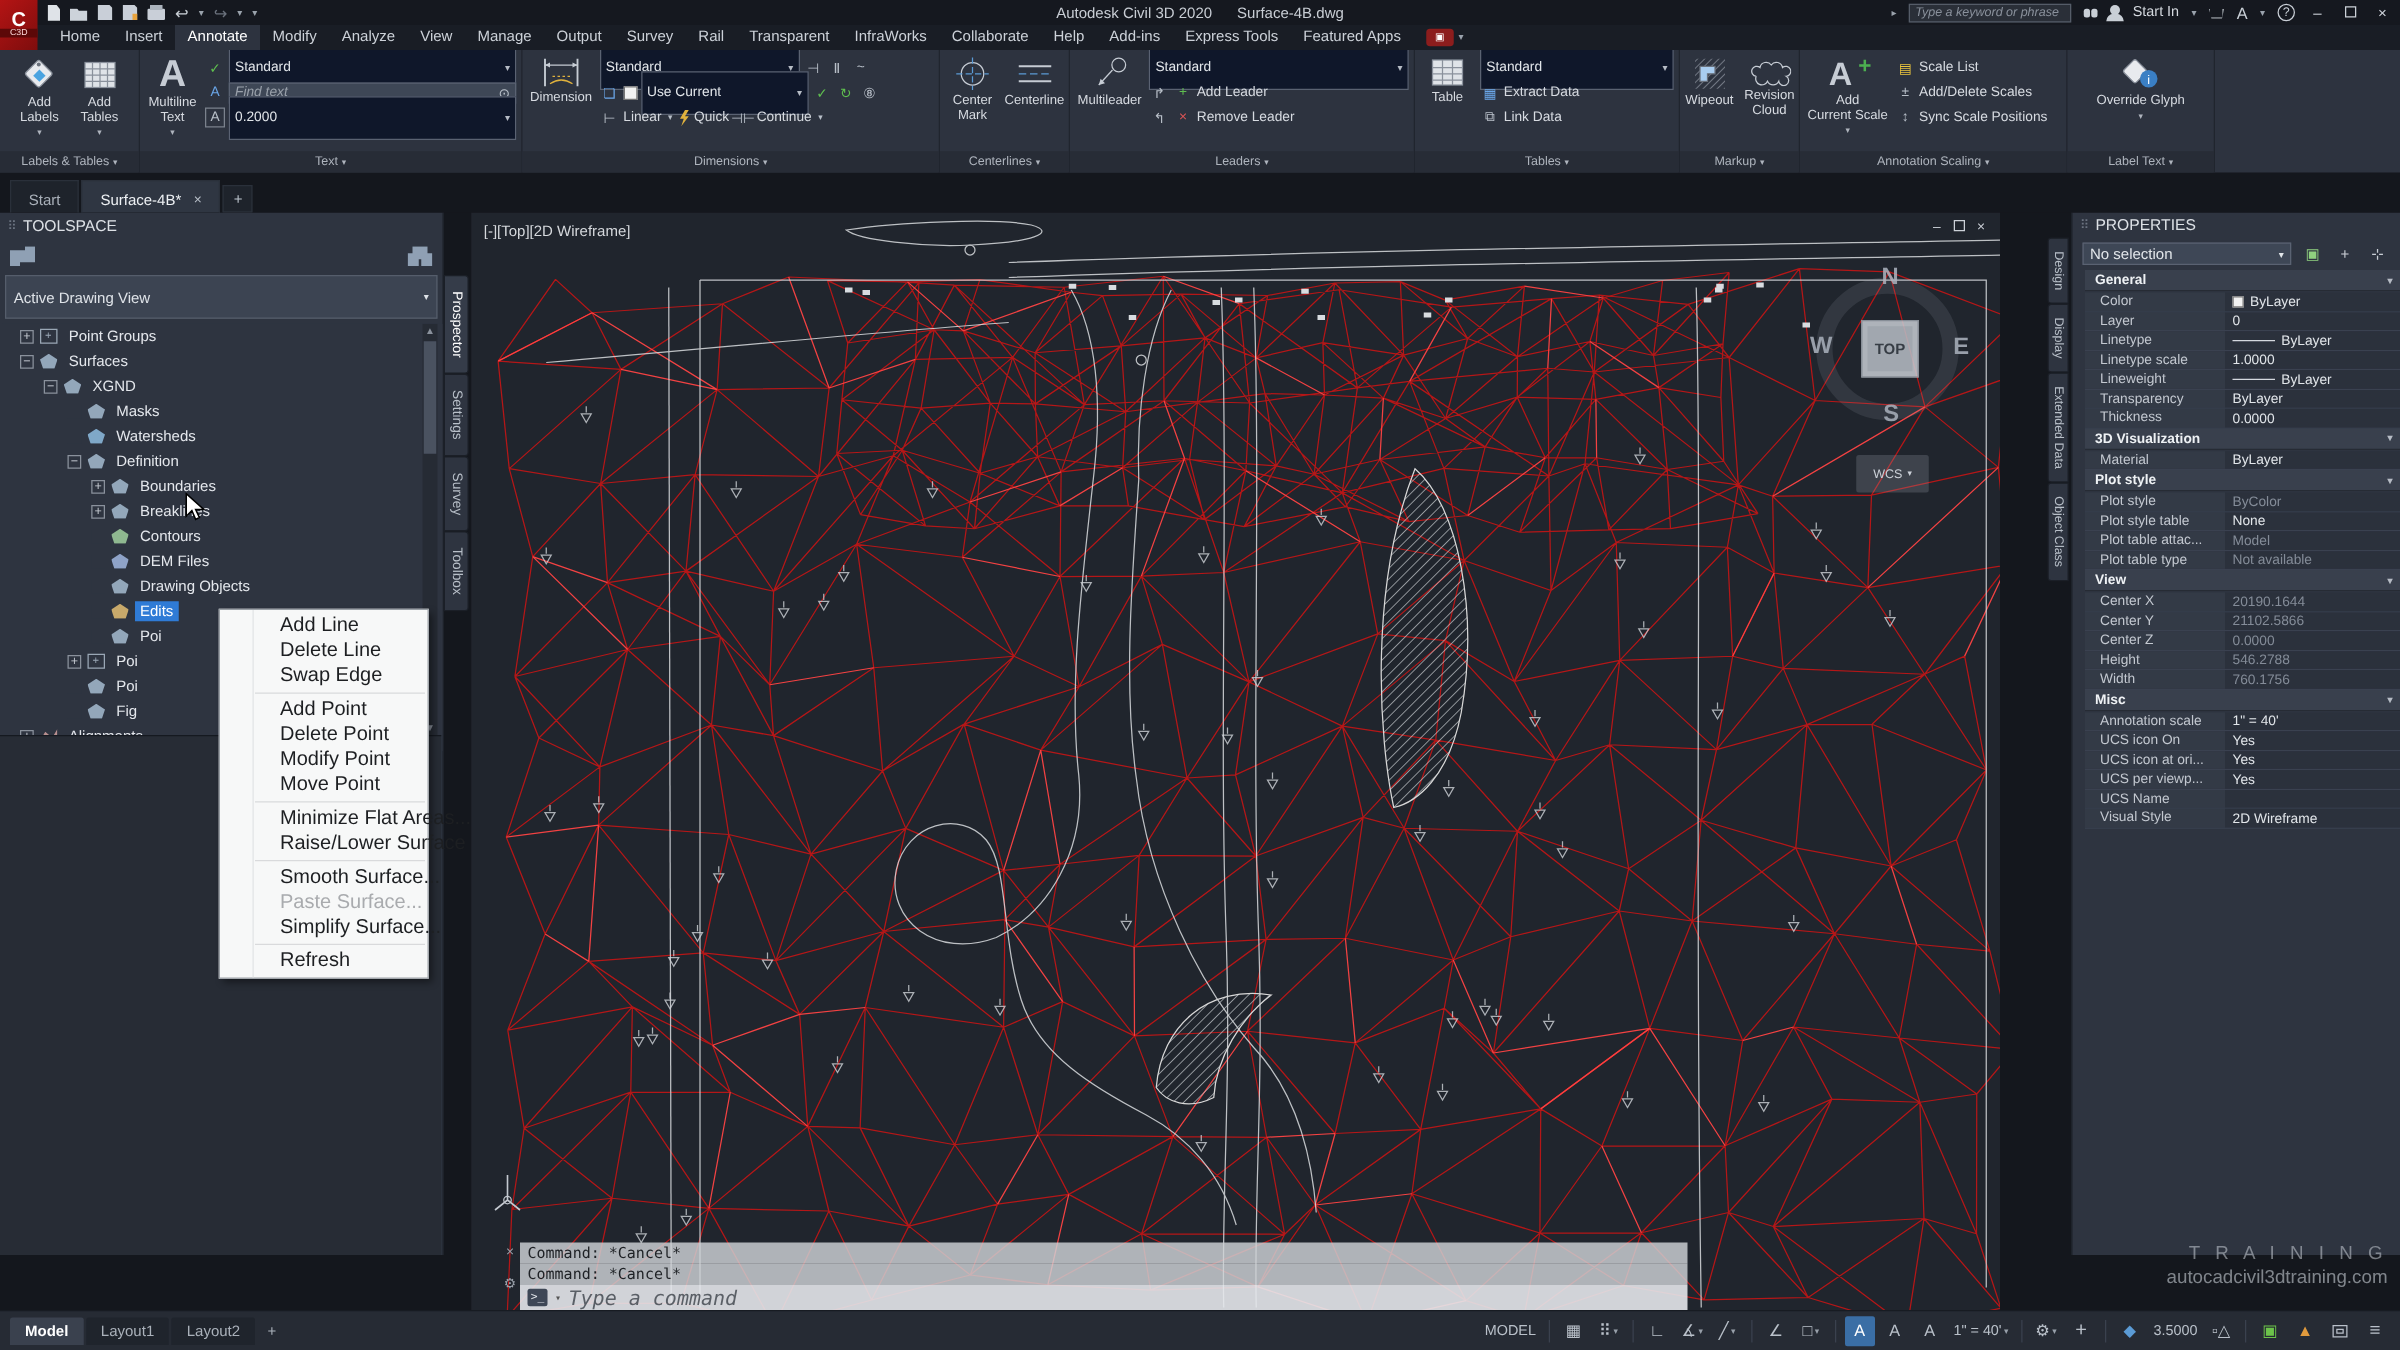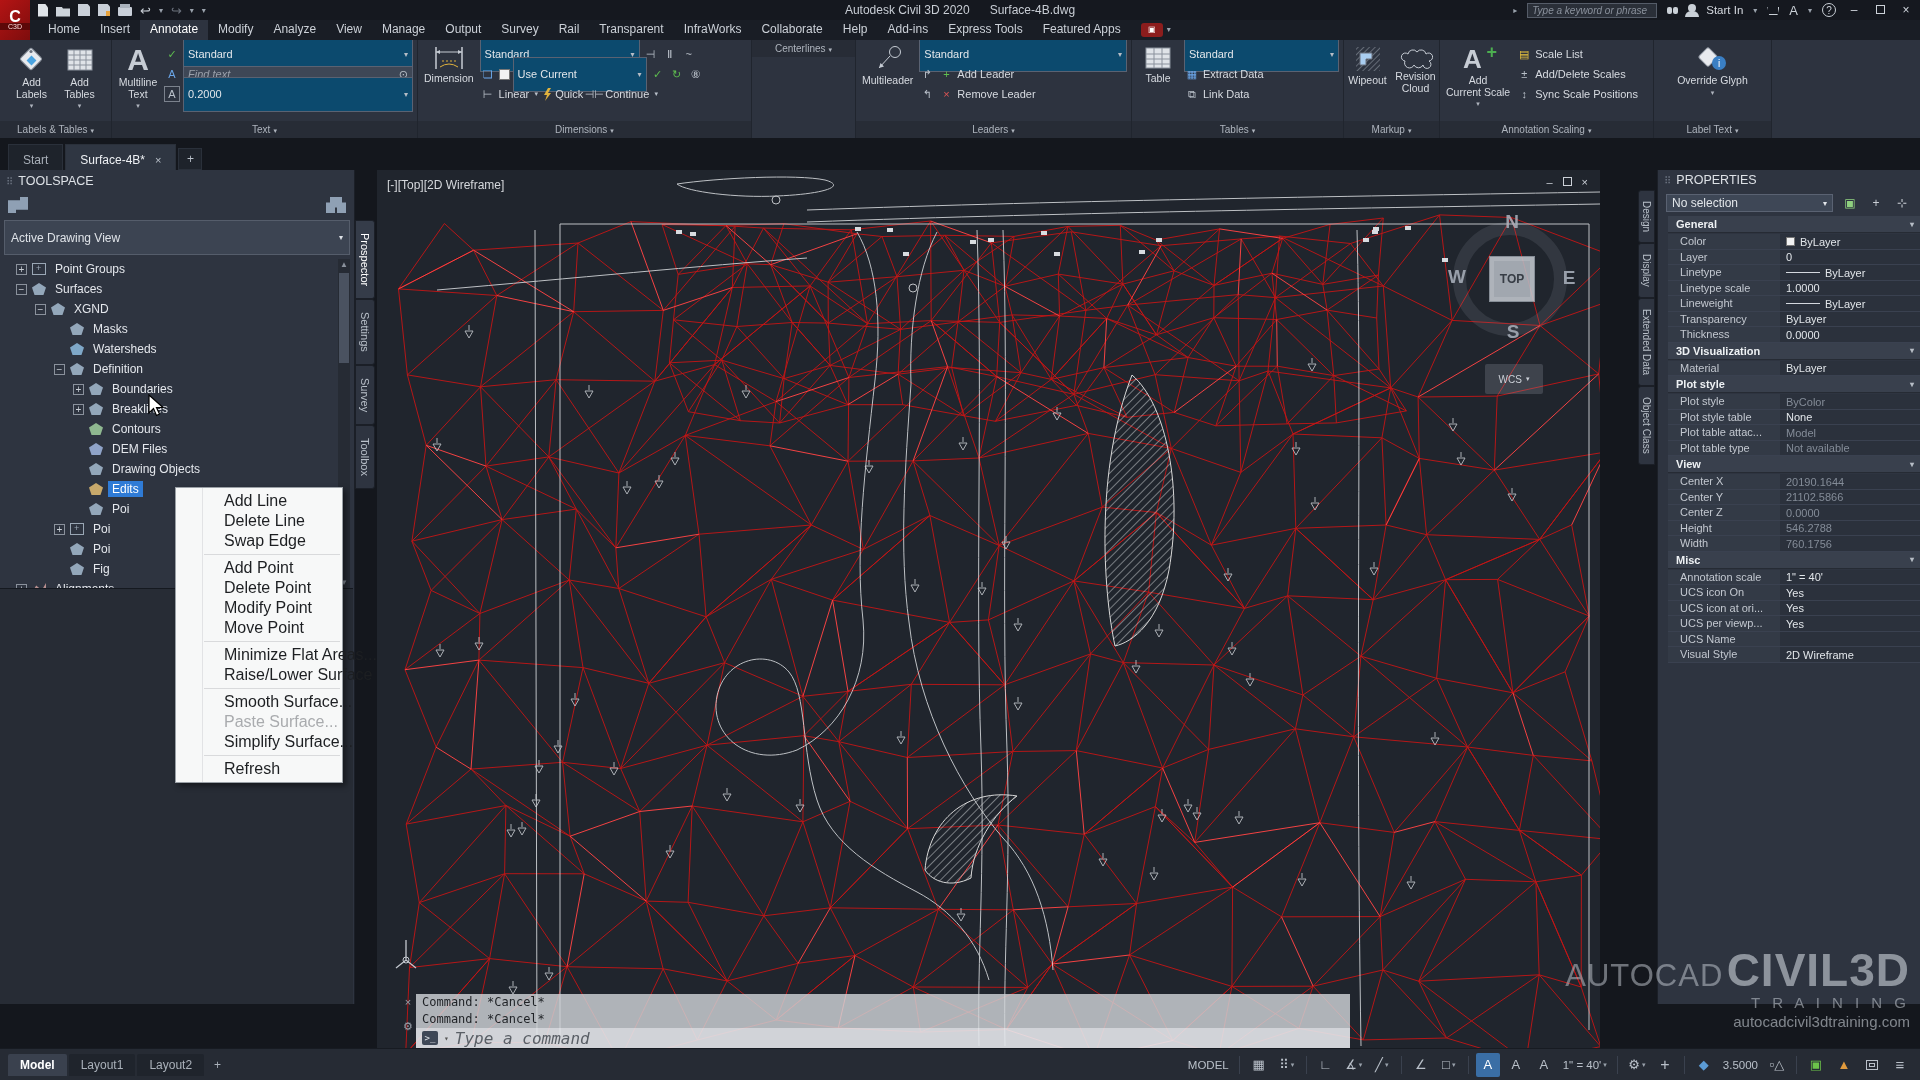--- a/index.html
+++ b/index.html
@@ -43,21 +43,21 @@
   .rpanel { height:98px; border-right:1px solid #20252e; display:flex; flex-direction:column; flex:none;}
   .rbody { flex:1; display:flex; padding:3px 4px 0 4px; gap:4px; }
   .rfoot { height:17px; text-align:center; font-size:10px; color:#aeb4bd; background:#272c36; line-height:17px; cursor:pointer; white-space:nowrap; overflow:hidden;}
   .rfoot .dd { font-size:7px; margin-left:3px; }
   .bigbtn { display:flex; flex-direction:column; align-items:center; justify-content:flex-start; gap:2px; padding:2px 2px; cursor:pointer; border-radius:2px; min-width:44px;}
   .bigbtn .blabel { font-size:10.5px; color:#d7dbe1; text-align:center; line-height:11.5px; white-space:pre-line;}
   .bigbtn .dd { font-size:7px; color:#aeb4bd; }
   .bigA { font-size:30px; color:#c6ccd4; line-height:30px; font-weight:bold;}
   .rcol { display:flex; flex-direction:column; gap:2px; justify-content:flex-start; padding-top:2px;}
   .rrow { display:flex; align-items:center; gap:3px; height:18px;}
-  .rdrop { background:#0c4a6e; border:1px solid #5a6272; height:35px; display:flex; align-items:center; padding:0 4px; color:#e2e6ea; font-size:11px; flex:1; cursor:pointer;}
+  .rdrop { background:#0f172a; border:1px solid #5a6272; height:35px; display:flex; align-items:center; padding:0 4px; color:#e2e6ea; font-size:11px; flex:1; cursor:pointer;}
   .rdrop .dd { margin-left:auto; font-size:8px; color:#b6bcc5;}
   .rfield { background:#3e4756; border:1px solid #5a6272; height:17px; display:flex; align-items:center; padding:0 4px; color:#9aa1ab; font-style:italic; font-size:11px; flex:1;}
   .micon { width:16px; height:16px; flex:none; display:flex; align-items:center; justify-content:center; font-size:11px; color:#b9c0c9; cursor:pointer;}
   .micon.green { color:#5fbf4f; } .micon.red { color:#e05555; } .micon.blue { color:#6aa6e8; } .micon.yellow { color:#e8c33d; }
   .rsmalllabel { font-size:11px; color:#d7dbe1; white-space:nowrap; cursor:pointer;}
   svg.ricon { display:block; }
 
   
   #filetabs { position:absolute; left:0; top:138px; width:1920px; height:32px; background:#14171d; display:flex; align-items:flex-end; padding-left:8px; gap:2px; z-index:27;}
   .ftab { height:26px; padding:5px 14px 0 14px; font-size:12px; color:#a9b0b9; background:#1e232b; display:flex; gap:10px; align-items:center; cursor:pointer; border:1px solid #2a303a; border-bottom:none;}
@@ -371,20 +371,37 @@
           <span class="micon">⊣⊢</span>
           <span class="rsmalllabel">Continue</span>
           <span class="dd micon" style="width:8px;font-size:7px;">▾</span>
         </div>
       </div>
     </div>
     <div class="rfoot"><span>Dimensions</span><span class="dd">▾</span></div>
   </div>
 
   <div class="rpanel" style="width:104px">
+    <div class="rbody" style="justify-content:center;">
+      <div class="bigbtn">
+        <svg class="ricon" width="28" height="28" viewBox="0 0 28 28">
+            <circle cx="14" cy="14" r="9" fill="none" stroke="#c6ccd4"></circle>
+            <path d="M14 1 v26 M1 14 h26" stroke="#5b9bd5" stroke-dasharray="5 2.5" fill="none"></path>
+          </svg>
+        <span class="blabel">Center
+Mark</span>
+      </div>
+      <div class="bigbtn">
+        <svg class="ricon" width="30" height="28" viewBox="0 0 30 28">
+            <path d="M2 8 h26 M2 20 h26" stroke="#c6ccd4" stroke-width="1.6"></path>
+            <path d="M2 14 h26" stroke="#5b9bd5" stroke-dasharray="6 3"></path>
+          </svg>
+        <span class="blabel">Centerline</span>
+      </div>
+    </div>
     <div class="rfoot"><span>Centerlines</span><span class="dd">▾</span></div>
   </div>
 
   <div class="rpanel" style="width:276px">
     <div class="rbody">
       <div class="bigbtn">
         <svg class="ricon" width="30" height="28" viewBox="0 0 30 28">
             <circle cx="22" cy="7" r="5.5" fill="none" stroke="#c6ccd4"></circle>
             <path d="M17 11 L6 23" stroke="#c6ccd4" fill="none"></path>
             <path d="M6 23 l5 -1.5 -3.5 -3.5 z" fill="#c6ccd4"></path>
@@ -1143,23 +1160,19 @@
     <span class="sbtn okic">▣</span>
     <span class="sbtn warnic">▲</span>
     <span class="sbtn">
         <span class="cleanic"></span>
       </span>
     <span class="sbtn" style="font-size:15px;">≡</span>
   </div>
 </div>
 
 <div id="watermark">
-  <div>
-    <span id="wm1">AUTOCAD</span>
-    <span id="wm2">CIVIL3D</span>
-  </div>
   <div id="wm3">T R A I N I N G</div>
   <div id="wm4">autocadcivil3dtraining.com</div>
 </div>
 
 <svg id="cursor" width="18" height="24" viewBox="0 0 18 24">
   <polygon points="1,1 1,19 5.5,14.5 8.5,21.5 11.5,20 8.5,13.5 15,13.5" fill="#fff" stroke="#000" stroke-width="1.2"></polygon>
 </svg>
 
 </body></html>

